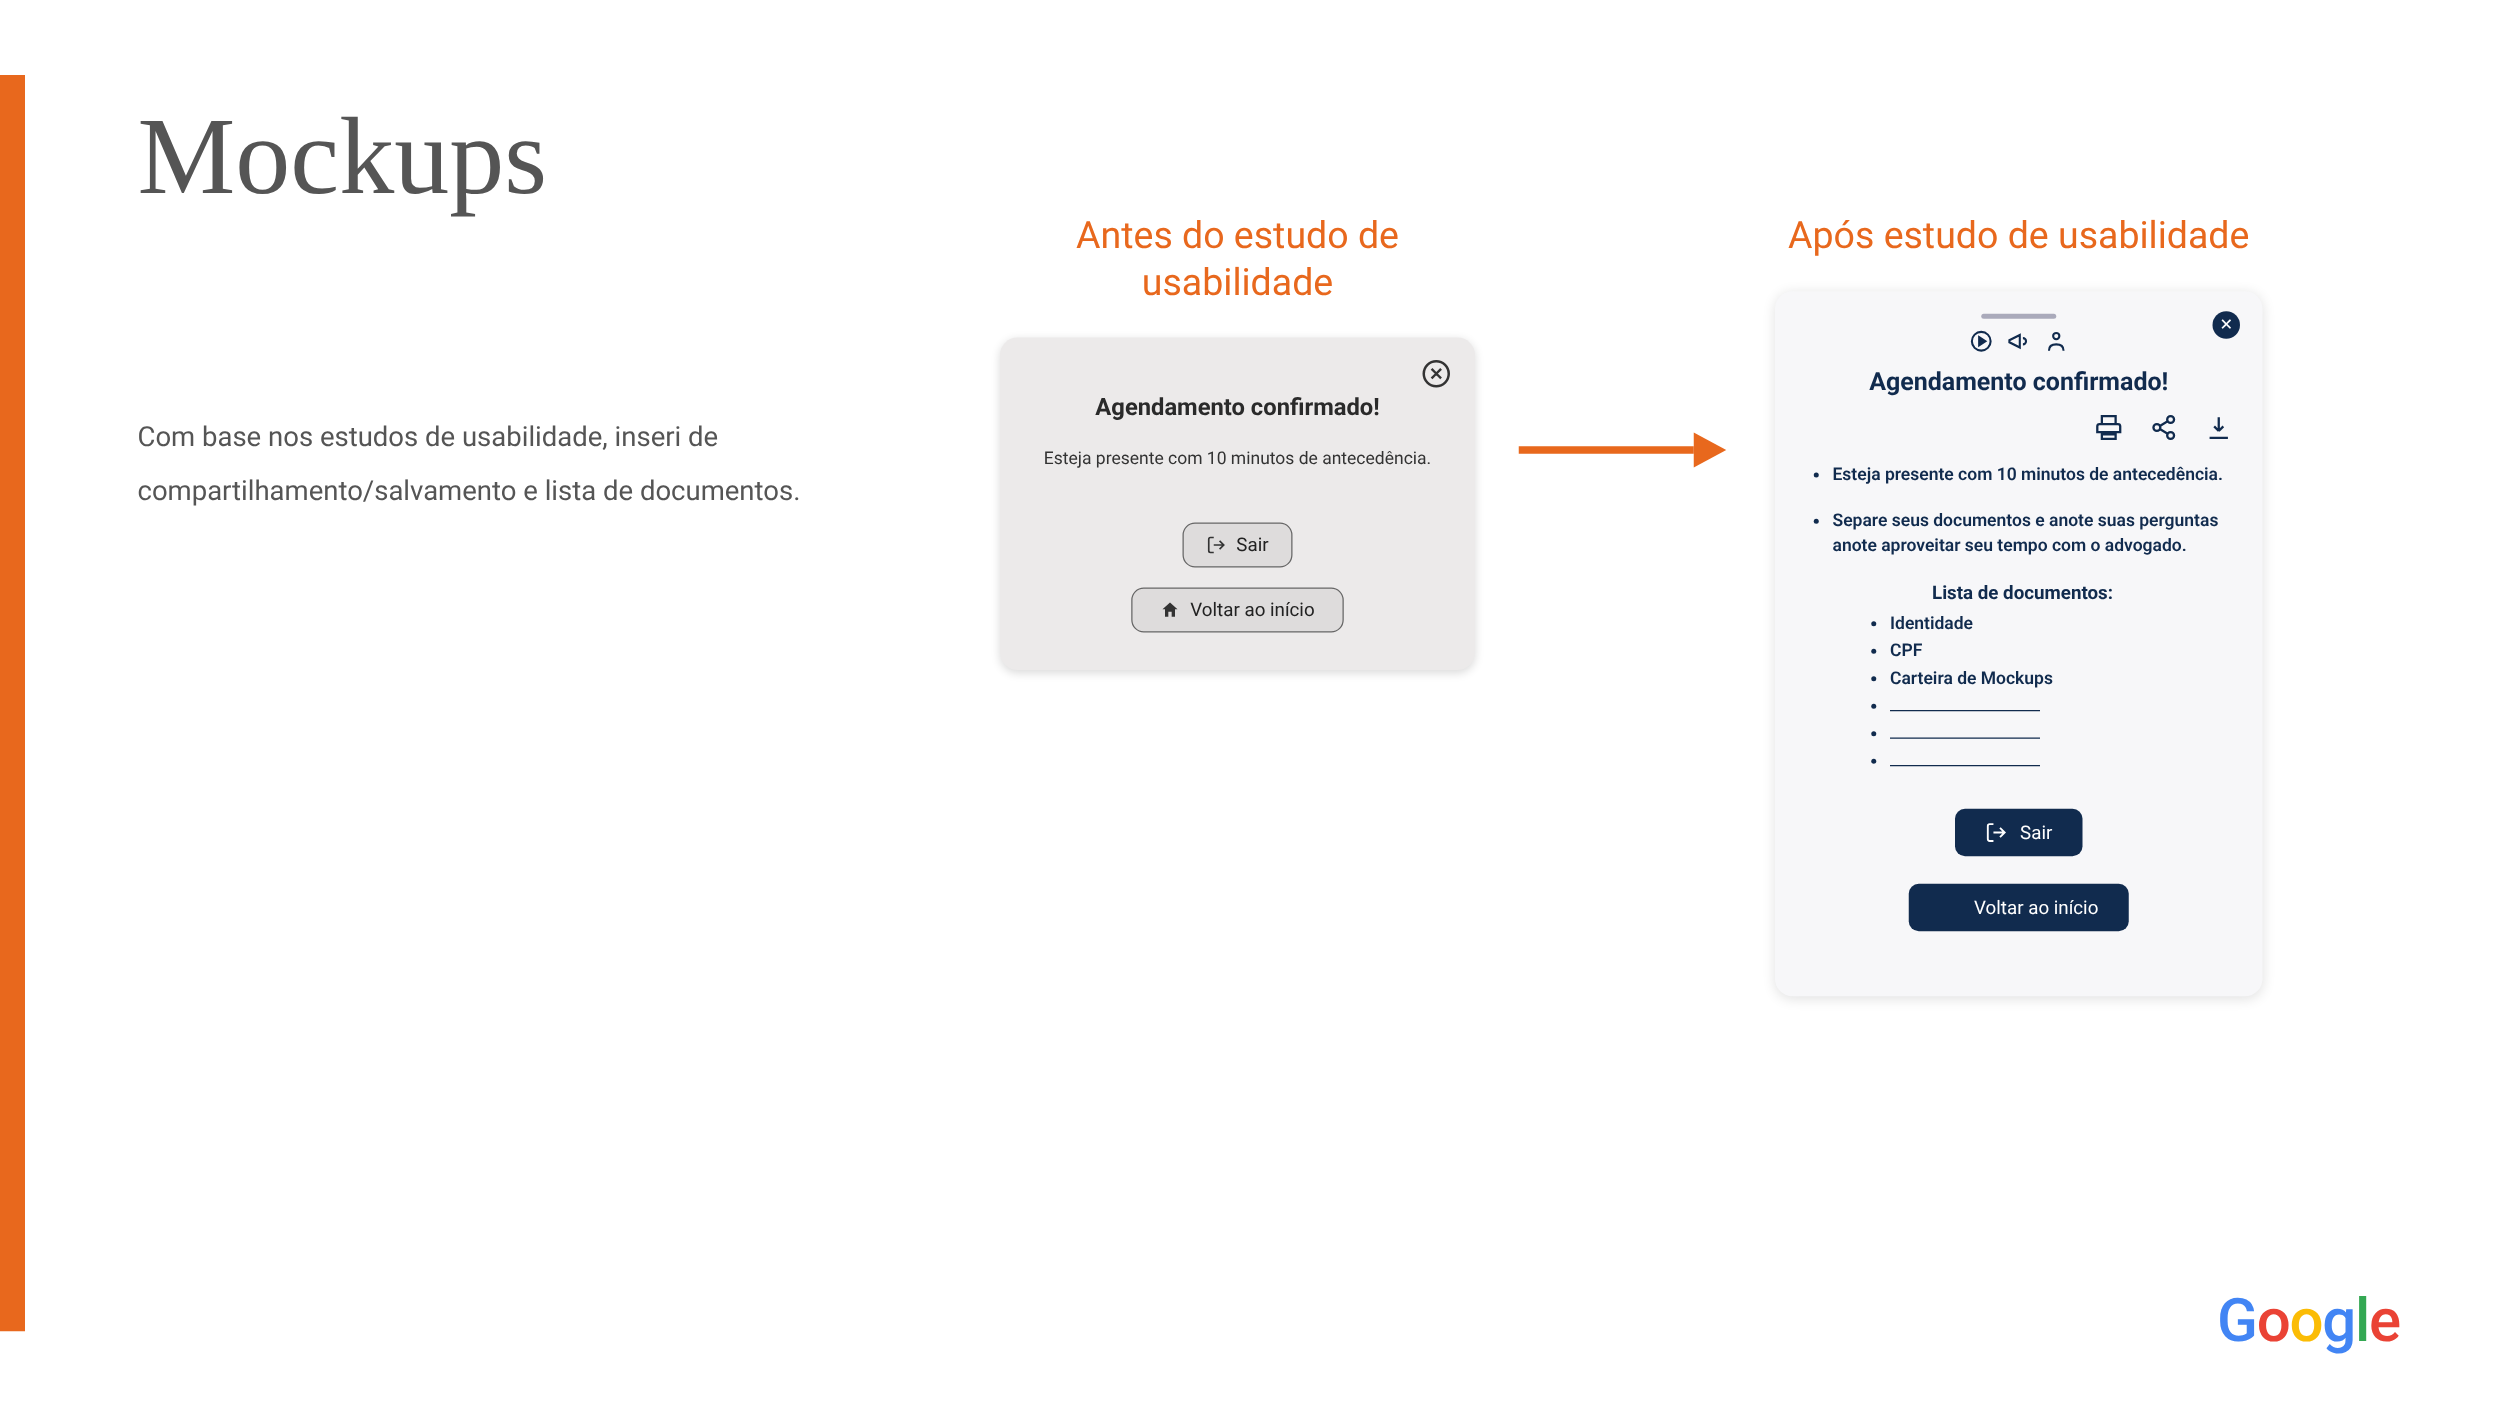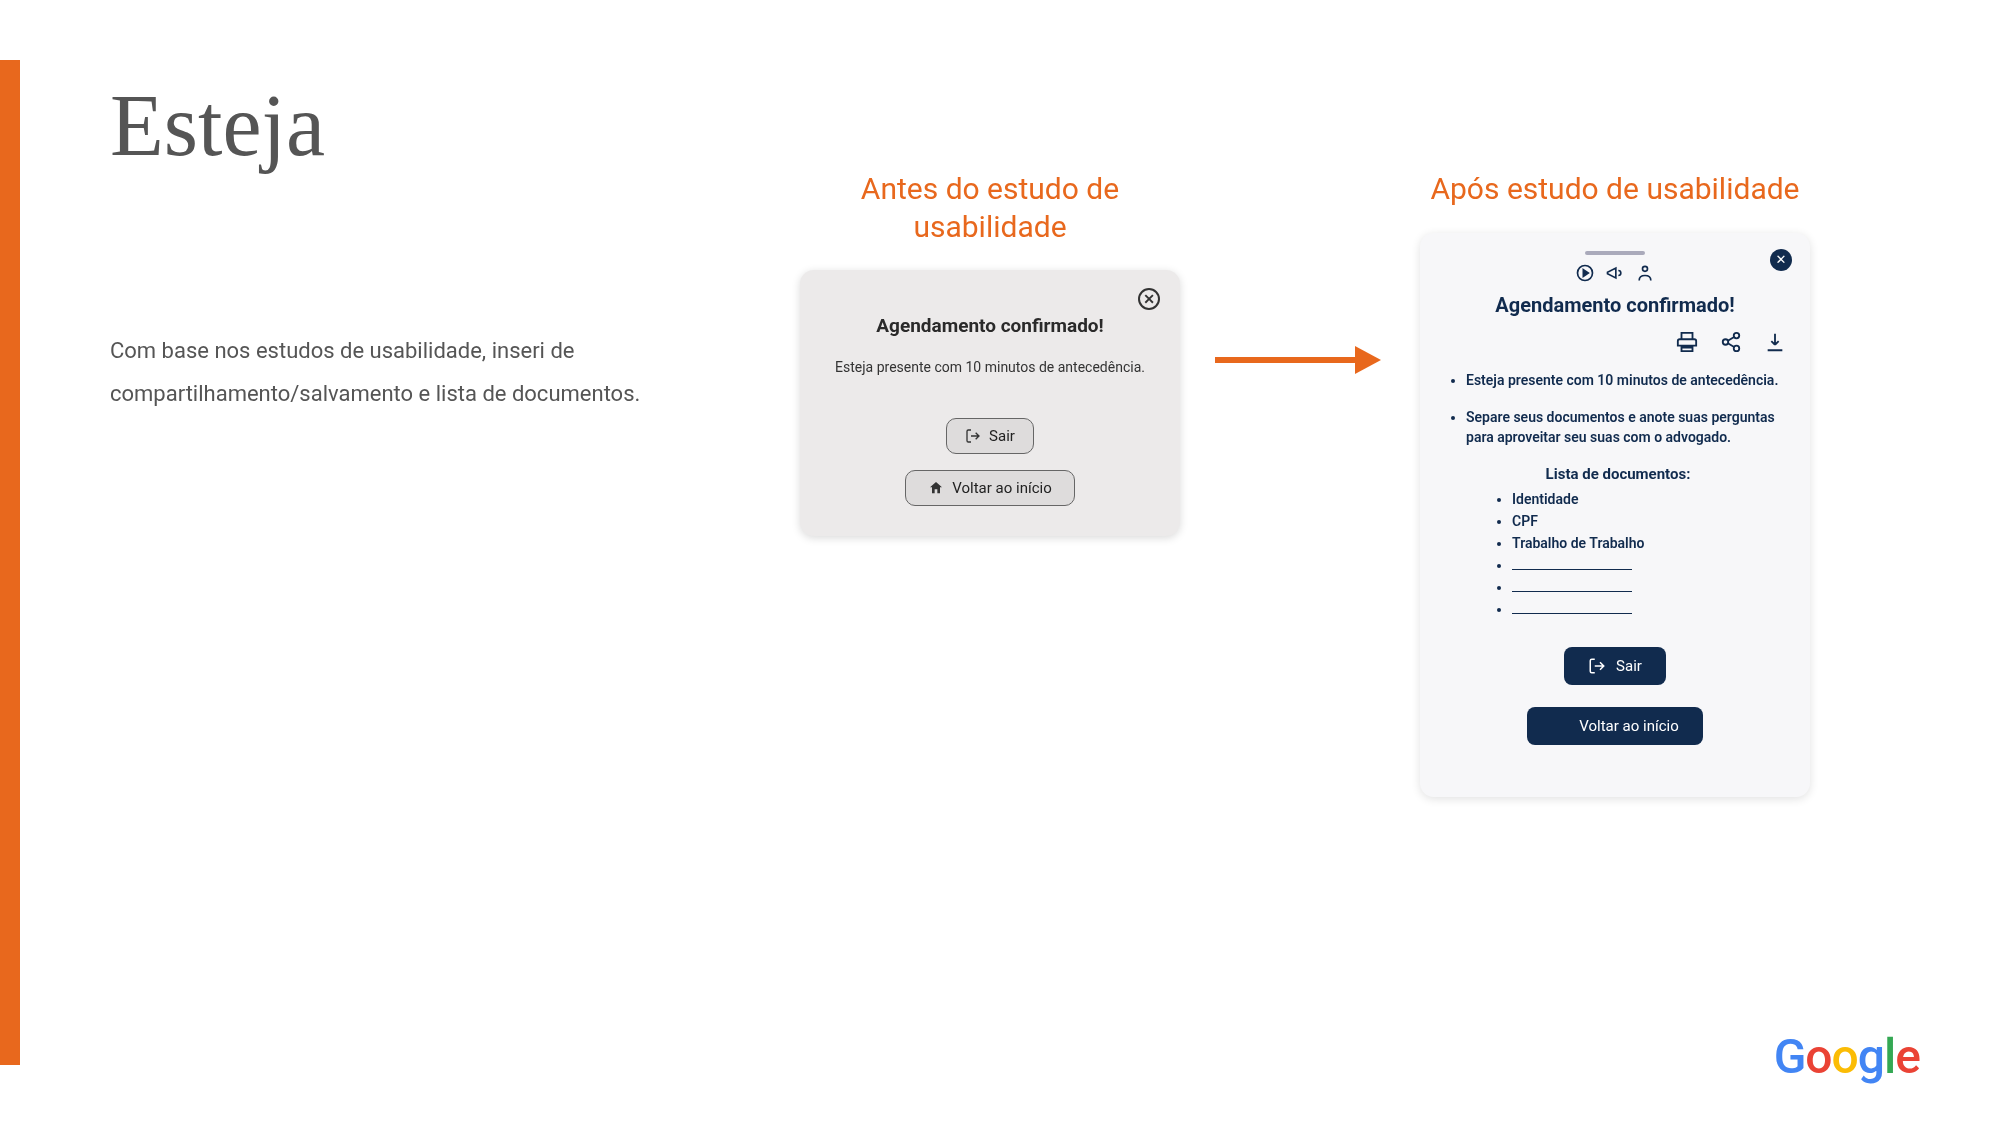--- a/index.html
+++ b/index.html
@@ -206,21 +206,21 @@
     .google-logo span:nth-child(3){color:#FBBC05}
     .google-logo span:nth-child(4){color:#4285F4}
     .google-logo span:nth-child(5){color:#34A853}
     .google-logo span:nth-child(6){color:#EA4335}
   </style>
 </head>
 <body>
 
 <div class="orange-bar"></div>
 
-<h1 class="title">Esteja</h1>
+<h1 class="title">Mockups</h1>
 
 <p class="body-text">Com base nos estudos de usabilidade, inseri de compartilhamento/salvamento e lista de documentos.</p>
 
 <div class="col-before">
   <div class="col-label">Antes do estudo de usabilidade</div>
   <div class="mock-before">
     <div class="close-x">✕</div>
     <h3>Agendamento confirmado!</h3>
     <p>Esteja presente com 10 minutos de antecedência.</p>
     <div class="btn-group">
@@ -273,27 +273,27 @@
           <circle cx="6" cy="12" r="3"></circle>
           <circle cx="18" cy="19" r="3"></circle>
           <path d="M8.6 10.6l6.8-4M8.6 13.4l6.8 4"></path>
         </svg>
       <svg viewBox="0 0 24 24">
           <path d="M12 3v12m0 0l-4-4m4 4l4-4M4 21h16"></path>
         </svg>
     </div>
     <ul class="bullets">
       <li>Esteja presente com 10 minutos de antecedência.</li>
-      <li>Separe seus documentos e anote suas perguntas para aproveitar seu suas com o advogado.</li>
+      <li>Separe seus documentos e anote suas perguntas anote aproveitar seu tempo com o advogado.</li>
     </ul>
     <div class="docs-title">Lista de documentos:</div>
     <ul class="docs-list">
       <li>Identidade</li>
       <li>CPF</li>
-      <li>Trabalho de Trabalho</li>
+      <li>Carteira de Mockups</li>
       <li><span class="blank-line"></span></li>
       <li><span class="blank-line"></span></li>
       <li><span class="blank-line"></span></li>
     </ul>
     <div class="btn-group">
       <div class="btn">
         <svg viewBox="0 0 24 24">
             <path d="M9 21H5a2 2 0 01-2-2V5a2 2 0 012-2h4M16 17l5-5-5-5M21 12H9"></path>
           </svg>
         <span>Sair</span>

